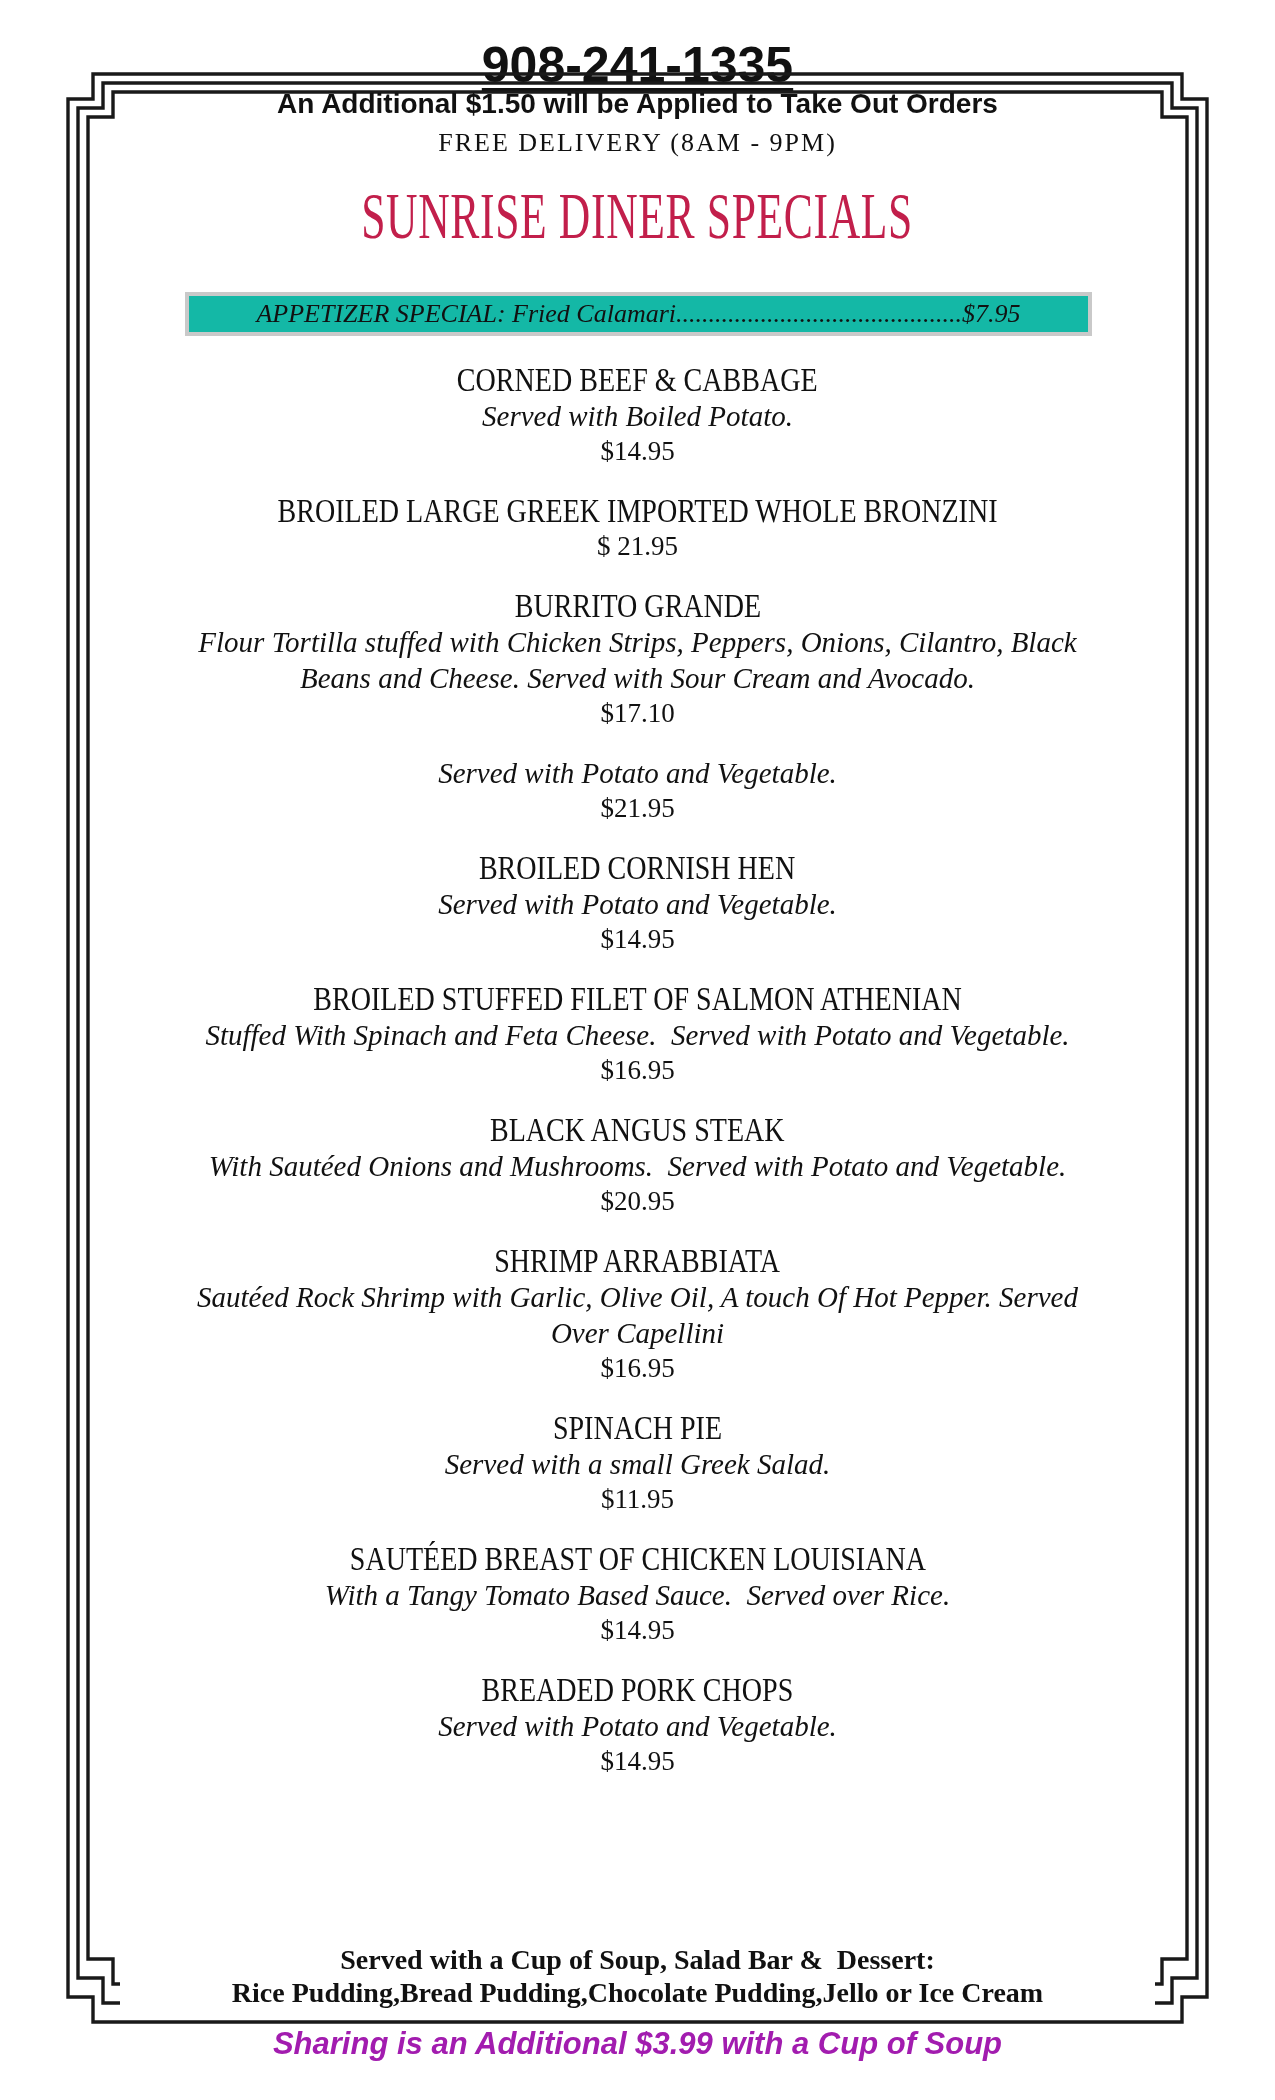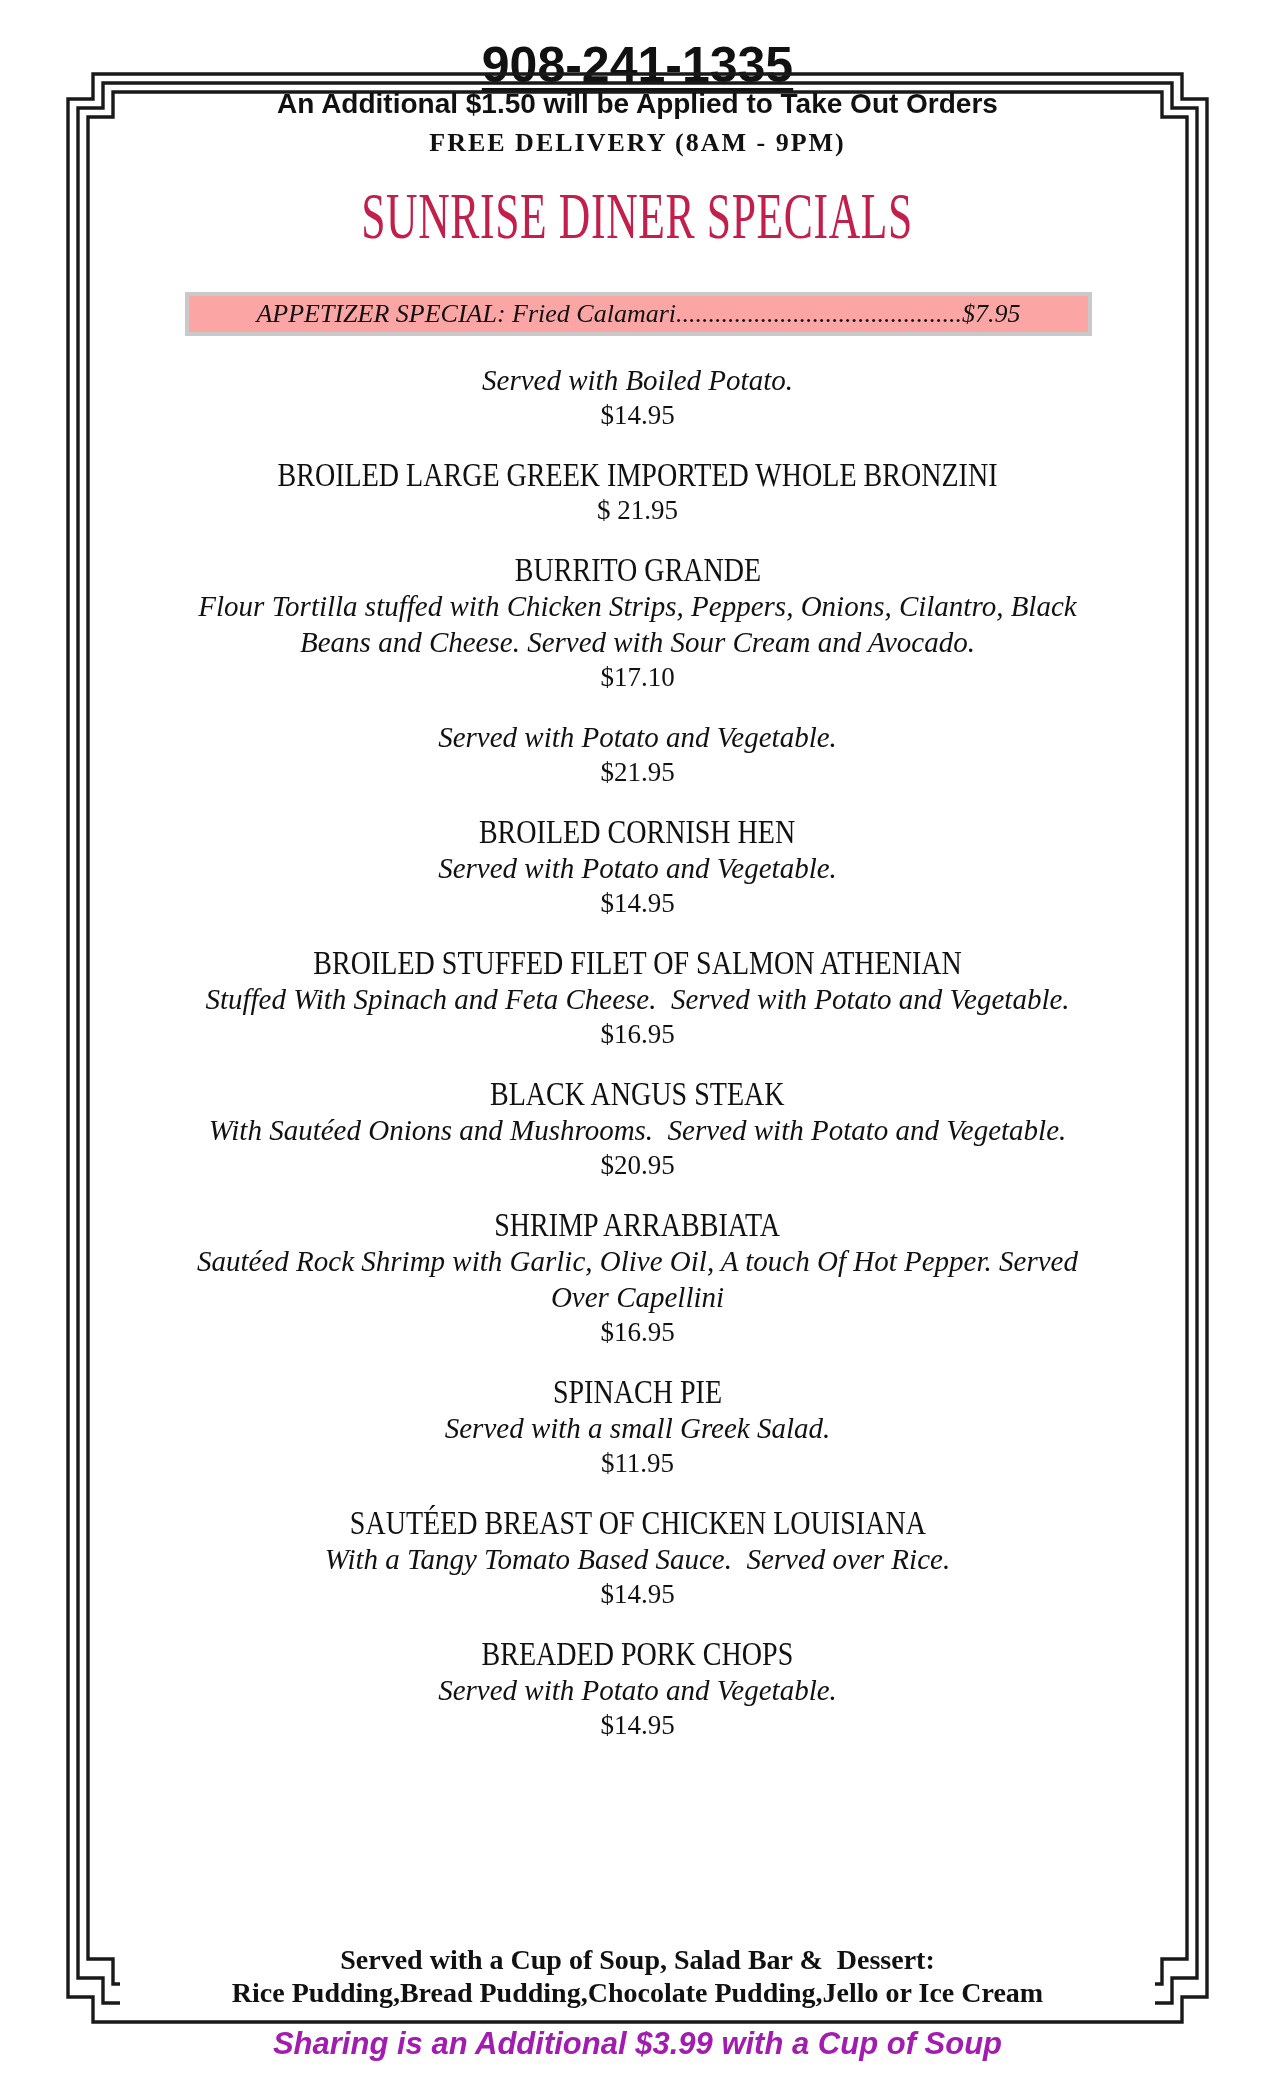--- a/index.html
+++ b/index.html
@@ -11,28 +11,28 @@
          letter-spacing:0px;margin-top:30px;}
   .phone span{text-decoration:underline;text-decoration-thickness:4px;text-underline-offset:6px;}
 
   .border-svg{position:absolute;top:0;left:0;width:1275px;height:2100px;z-index:1;pointer-events:none;}
 
   .content{position:absolute;top:0;left:0;width:1275px;height:2092px;z-index:2;}
 
   .notice{position:absolute;top:88px;left:0;width:100%;text-align:center;
           font-family:"Liberation Sans", sans-serif;font-weight:bold;font-size:28px;}
   .delivery{position:absolute;top:128px;left:0;width:100%;text-align:center;
-            font-size:26px;letter-spacing:2px;font-weight:bold;}
+            font-size:26px;letter-spacing:2px;}
 
   .title{position:absolute;top:178px;left:0;width:100%;text-align:center;
          font-size:66px;line-height:76px;font-weight:normal;letter-spacing:1px;}
   .title .tt{display:inline-block;transform:scaleX(0.66);transform-origin:center;white-space:nowrap;}
 
   .app-box{position:absolute;top:292px;left:185px;width:907px;height:44px;
-           border:4px solid #c9c9c9;background:#fca5a5;box-sizing:border-box;
+           border:4px solid #c9c9c9;background:#14b8a6;box-sizing:border-box;
            display:flex;align-items:center;justify-content:center;}
   .app-box .app-text{font-style:italic;font-size:26px;white-space:nowrap;}
 
   .items{position:absolute;top:362px;left:0;width:100%;}
   .item{margin-bottom:25px;text-align:center;}
   .item-name{font-size:33px;line-height:36px;white-space:nowrap;}
   .item-name .nm{display:inline-block;transform:scaleX(0.85);transform-origin:center;}
   .item-desc{font-style:italic;font-size:29px;line-height:36px;max-width:930px;
              margin:0 auto;white-space:pre-wrap;}
   .item-price{font-size:27px;line-height:33px;margin-top:1px;white-space:pre-wrap;}
@@ -70,20 +70,21 @@
     <div class="title">
       <span class="tt" style="color: rgb(194, 31, 75);">SUNRISE DINER SPECIALS</span>
     </div>
 
     <div class="app-box" style="border-color: rgb(201, 201, 201);">
       <span class="app-text">APPETIZER SPECIAL: Fried Calamari............................................$7.95</span>
     </div>
 
     <div class="items">
   <div class="item">
+    <div class="item-name"><span class="nm">CORNED BEEF &amp; CABBAGE</span></div>
     <div class="item-desc">Served with Boiled Potato.</div>
     <div class="item-price">$14.95</div>
   </div>
 
   <div class="item">
     <div class="item-name"><span class="nm">BROILED LARGE GREEK IMPORTED WHOLE BRONZINI</span></div>
     <div class="item-price">$ 21.95</div>
   </div>
 
   <div class="item">

